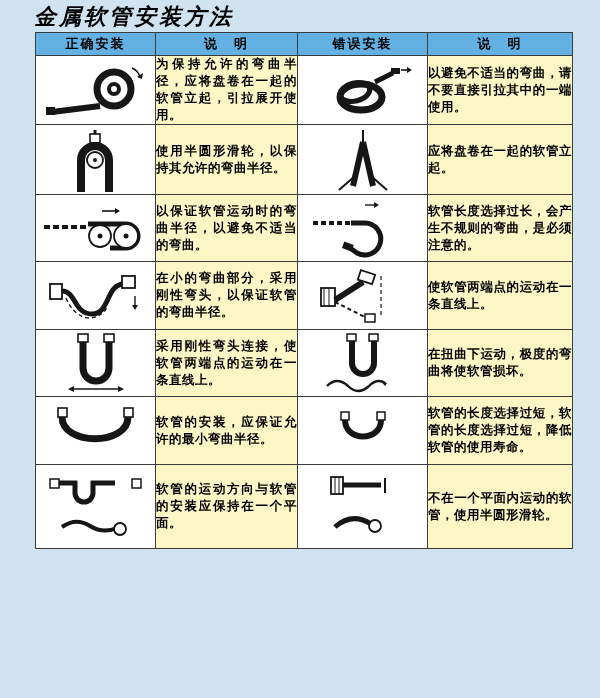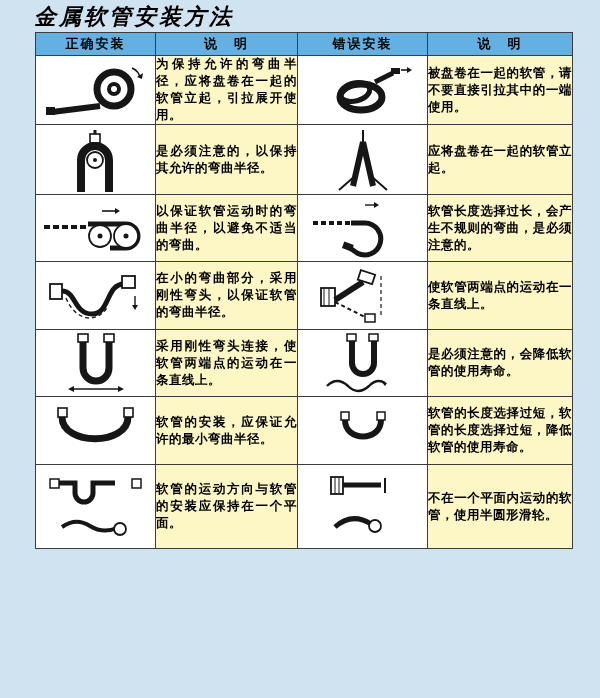--- a/index.html
+++ b/index.html
@@ -93,34 +93,34 @@
         <td class="pic">
           <svg class="illu" width="116" height="66" viewBox="0 0 116 66">
             <ellipse class="s" cx="56" cy="40" rx="21" ry="13" stroke-width="7"></ellipse>
             <ellipse class="s" cx="50" cy="35" rx="15" ry="9" stroke-width="5" transform="rotate(-14 50 35)"></ellipse>
             <path class="s" d="M70 25 L88 16" stroke-width="5"></path>
             <rect class="f" x="86" y="11" width="9" height="6"></rect>
             <path class="s" d="M96 13 h9" stroke-width="1.6"></path>
             <path class="f" d="M107 13 l-5 -3 v6 z"></path>
           </svg>
         </td>
-        <td class="note">被盘卷在一起的软管，请不要直接引拉其中的一端使用。</td>
+        <td class="note">以避免不适当的弯曲，请不要直接引拉其中的一端使用。</td>
       </tr>
 
       <tr style="height:70px">
         <td class="pic">
           <svg class="illu" width="116" height="64" viewBox="0 0 116 64">
             <path class="s" d="M57 2 v12" stroke-width="3"></path>
             <rect class="w" x="52" y="6" width="10" height="9" stroke-width="1.6"></rect>
             <path class="s" d="M43 64 V32 A14 14 0 0 1 71 32 V64" stroke-width="8"></path>
             <circle class="w" cx="57" cy="32" r="8" stroke-width="1.8"></circle>
             <circle class="f" cx="57" cy="32" r="2"></circle>
           </svg>
         </td>
-        <td class="note">是必须注意的，以保持其允许的弯曲半径。</td>
+        <td class="note">使用半圆形滑轮，以保持其允许的弯曲半径。</td>
         <td class="pic">
           <svg class="illu" width="116" height="64" viewBox="0 0 116 64">
             <path class="s" d="M58 2 v12" stroke-width="2"></path>
             <path class="s" d="M58 14 L48 58" stroke-width="6"></path>
             <path class="s" d="M58 14 L68 58" stroke-width="6"></path>
             <path class="s" d="M50 48 L34 62" stroke-width="2"></path>
             <path class="s" d="M66 48 L82 62" stroke-width="2"></path>
           </svg>
         </td>
         <td class="note">应将盘卷在一起的软管立起。</td>
@@ -193,21 +193,21 @@
         <td class="note">采用刚性弯头连接，使软管两端点的运动在一条直线上。</td>
         <td class="pic">
           <svg class="illu" width="116" height="62" viewBox="0 0 116 62">
             <rect class="w" x="42" y="2" width="9" height="7" stroke-width="1.5"></rect>
             <rect class="w" x="64" y="2" width="9" height="7" stroke-width="1.5"></rect>
             <path class="s" d="M47 9 V31 A11 11 0 0 0 69 31 V9" stroke-width="6"></path>
             <path class="s" d="M22 54 q10 -10 21 0 q10 10 21 0 q8 -8 16 -3" stroke-width="2.4"></path>
             <path class="f" d="M82 51 l-6 -2 l4 5 z"></path>
           </svg>
         </td>
-        <td class="note">是必须注意的，会降低软管的使用寿命。</td>
+        <td class="note">在扭曲下运动，极度的弯曲将使软管损坏。</td>
       </tr>
 
 
       <tr style="height:68px">
         <td class="pic">
           <svg class="illu" width="116" height="62" viewBox="0 0 116 62">
             <rect class="w" x="20" y="8" width="9" height="9" stroke-width="1.6"></rect>
             <rect class="w" x="86" y="8" width="9" height="9" stroke-width="1.6"></rect>
             <path class="s" d="M24 17 C24 46 90 46 90 17" stroke-width="7"></path>
           </svg>

